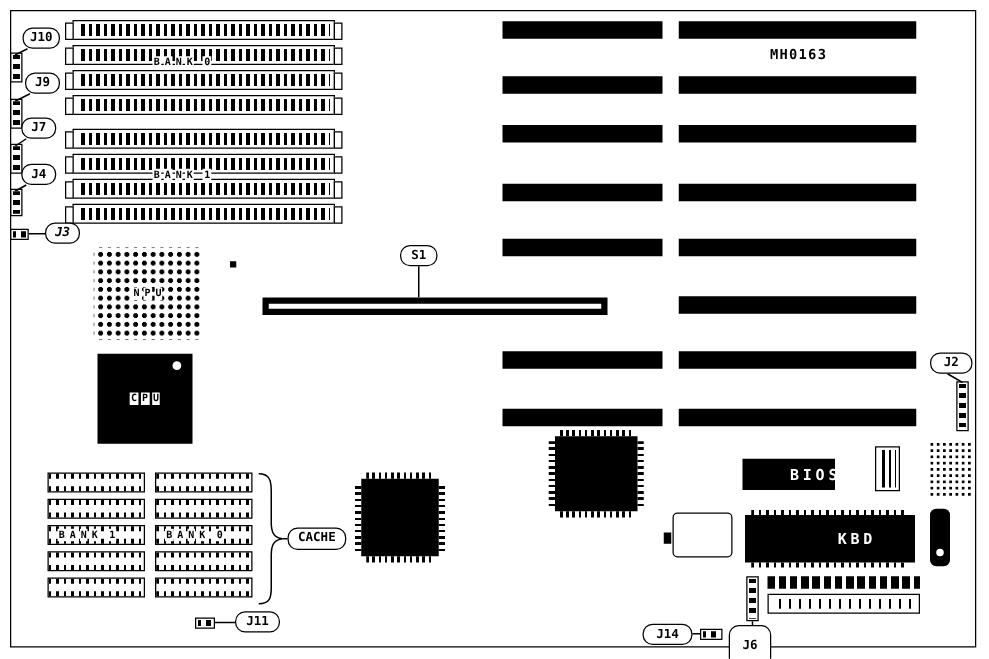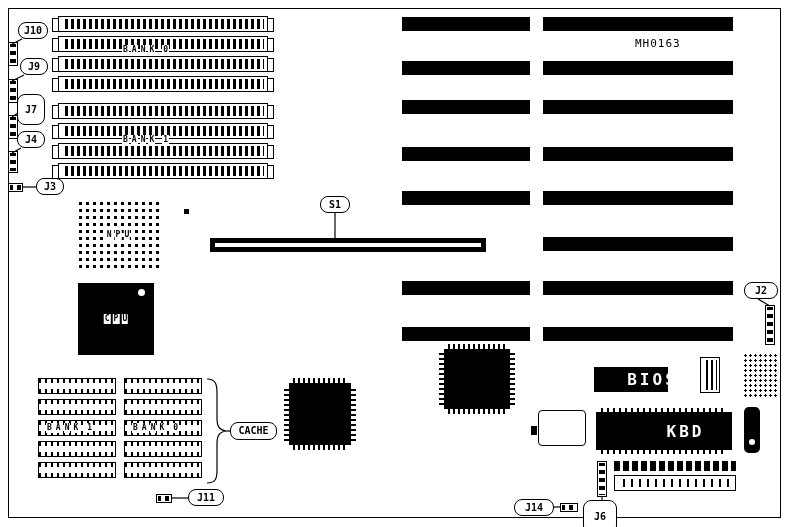--- a/index.html
+++ b/index.html
@@ -101,21 +101,21 @@
   }
 
   
   .chip-label { display:flex; align-items:center; gap:2px;
     font-size:8px; font-weight:bold; line-height:1; }
   .chip-label .bx { background:#fff; color:#000; padding:1px 1px; }
   .chip-label .sp { width:3px; }
   .center-label { left:50%; top:50%; transform:translate(-50%,-50%); position:absolute; }
 
   .white-label {
-    color:#fff; font-size:16px; font-weight:bold; letter-spacing:3px;
+    color:#fff; font-size:12px; font-weight:bold; letter-spacing:3px;
     display:flex; align-items:center; justify-content:center; width:100%; height:100%;padding-left:43px;
   }
 
   .resonator {
     border:1px solid #000; background:#fff; padding:2px;
     background-image:repeating-linear-gradient(90deg,#000 0 2px,#fff 2px 5px);
     background-clip:content-box;
   }
   .crystal { border:1px solid #000; background:#fff; border-radius:4px; }
   .din { background:#000; border-radius:5px; }
@@ -186,27 +186,27 @@
 <div class="abs pinv" style="left:8px;top:115px;width:10px;height:24px;"></div>
 <div class="abs pinv" style="left:8px;top:151px;width:10px;height:22px;"></div>
 <div class="abs pinh" style="left:8px;top:183px;width:15px;height:9px;"></div>
 
 <div class="abs callout" style="left:18px;top:22px;width:30px;height:17px;">
     <span>J10</span>
   </div>
 <div class="abs callout" style="left:20px;top:58px;width:28px;height:17px;text-align:right;">
     <span>J9</span>
   </div>
-<div class="abs callout" style="left:17px;top:94px;width:28px;height:31px;">
+<div class="abs callout" style="left:17px;top:94px;width:28px;height:17px;">
     <span>J7</span>
   </div>
 <div class="abs callout" style="left:17px;top:131px;width:28px;height:17px;">
     <span>J4</span>
   </div>
-<div class="abs callout" style="left:36px;top:178px;width:28px;height:17px;">
+<div class="abs callout" style="left:36px;top:178px;width:28px;height:17px;font-style:italic;">
     <span>J3</span>
   </div>
 
 <div class="abs pga" style="left:75px;top:198px;width:86px;height:74px;">
   <div class="chip-label boxed-letters center-label">
       <span class="bx">N</span>
       <span class="bx">P</span>
       <span class="bx">U</span>
     </div>
 </div>
@@ -275,21 +275,21 @@
 <div class="abs bar" style="left:543px;top:191px;width:190px;"></div>
 <div class="abs bar" style="left:543px;top:237px;width:190px;"></div>
 <div class="abs bar" style="left:543px;top:281px;width:190px;"></div>
 <div class="abs bar" style="left:543px;top:327px;width:190px;"></div>
 
 <div class="abs slot-long" style="left:210px;top:238px;width:276px;height:14px;"></div>
 <div class="abs callout" style="left:320px;top:196px;width:30px;height:17px;">
   <span>S1</span>
 </div>
 
-<div class="abs model" style="left:635px;top:37px;">MH0163</div>
+<div class="abs model" style="left:616px;top:37px;font-weight:bold;">MH0163</div>
 
 <div class="abs callout" style="left:744px;top:282px;width:34px;height:17px;">
   <span>J2</span>
 </div>
 <div class="abs pinv" style="left:765px;top:305px;width:10px;height:40px;"></div>
 
 <div class="abs blackchip" style="left:594px;top:367px;width:74px;height:25px;">
   <div class="white-label">BIOS</div>
 </div>
 <div class="abs resonator" style="left:700px;top:357px;width:20px;height:36px;"></div>

